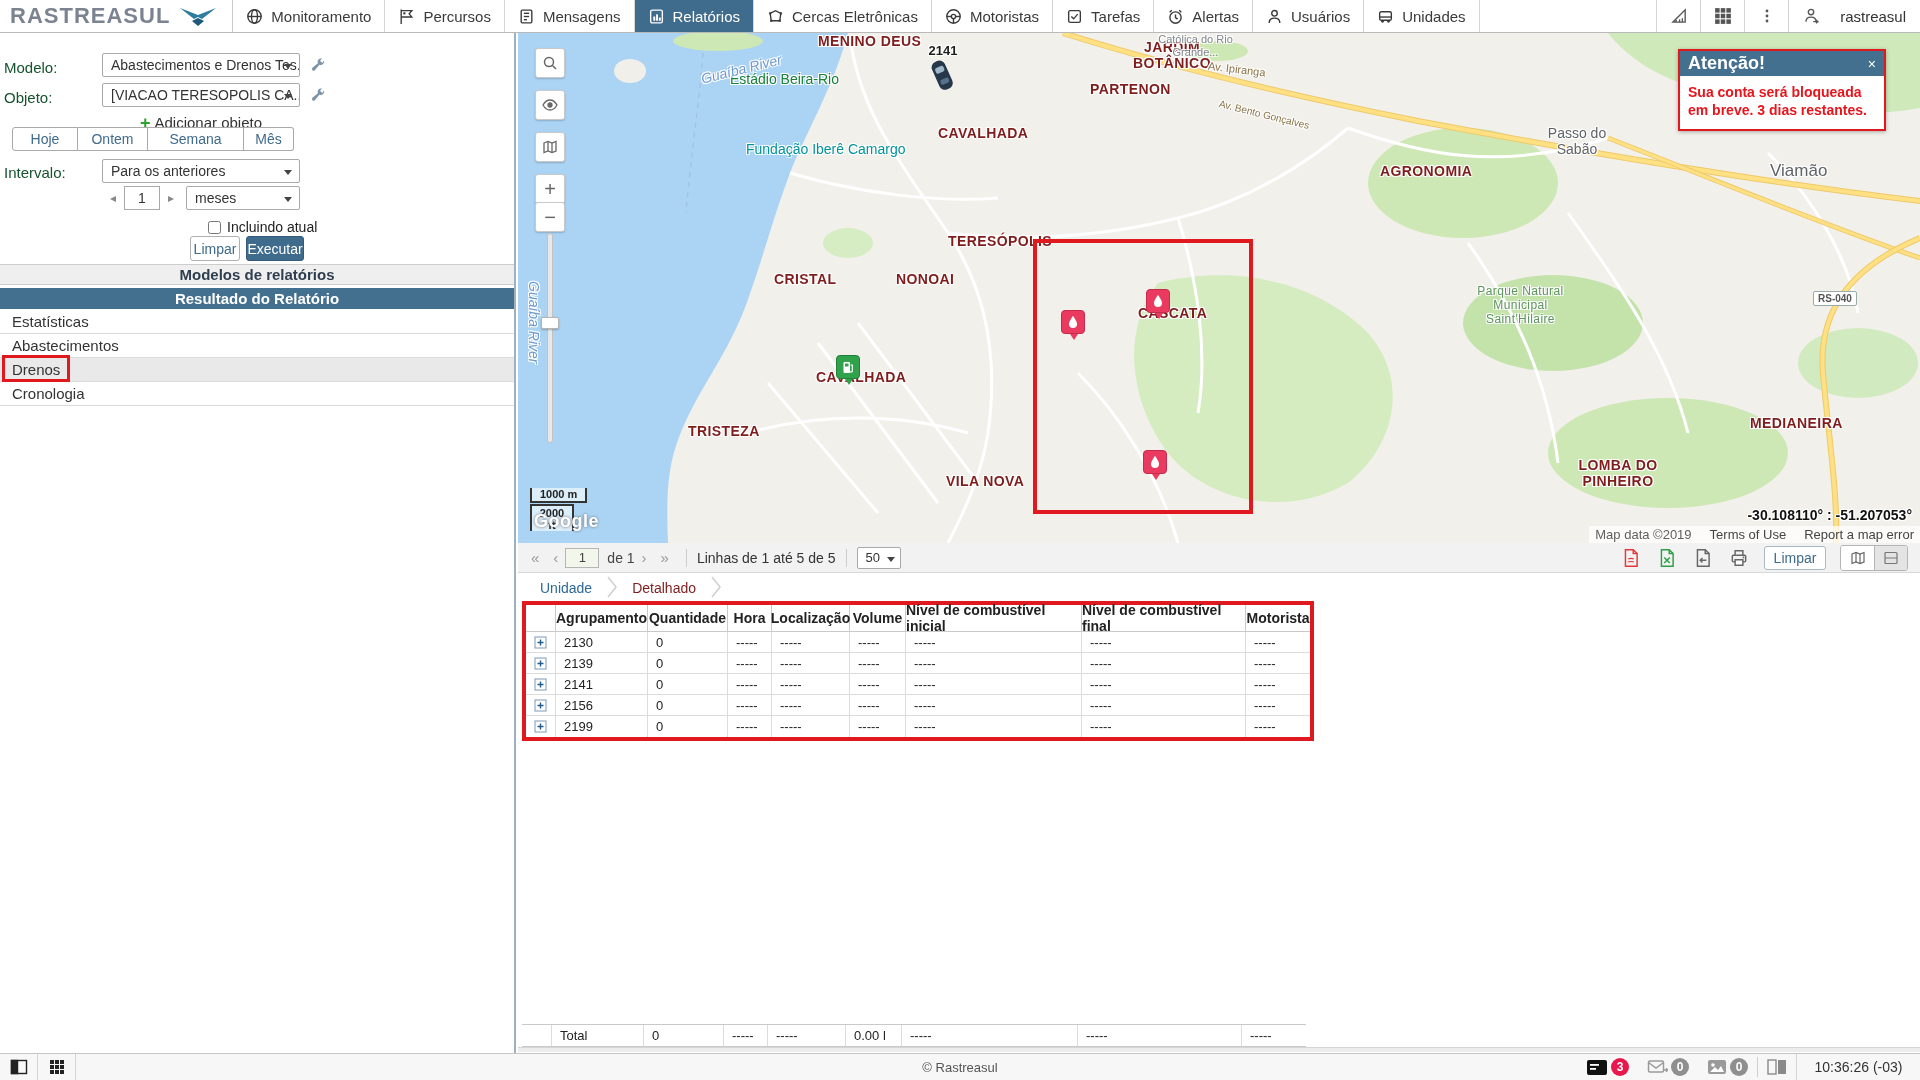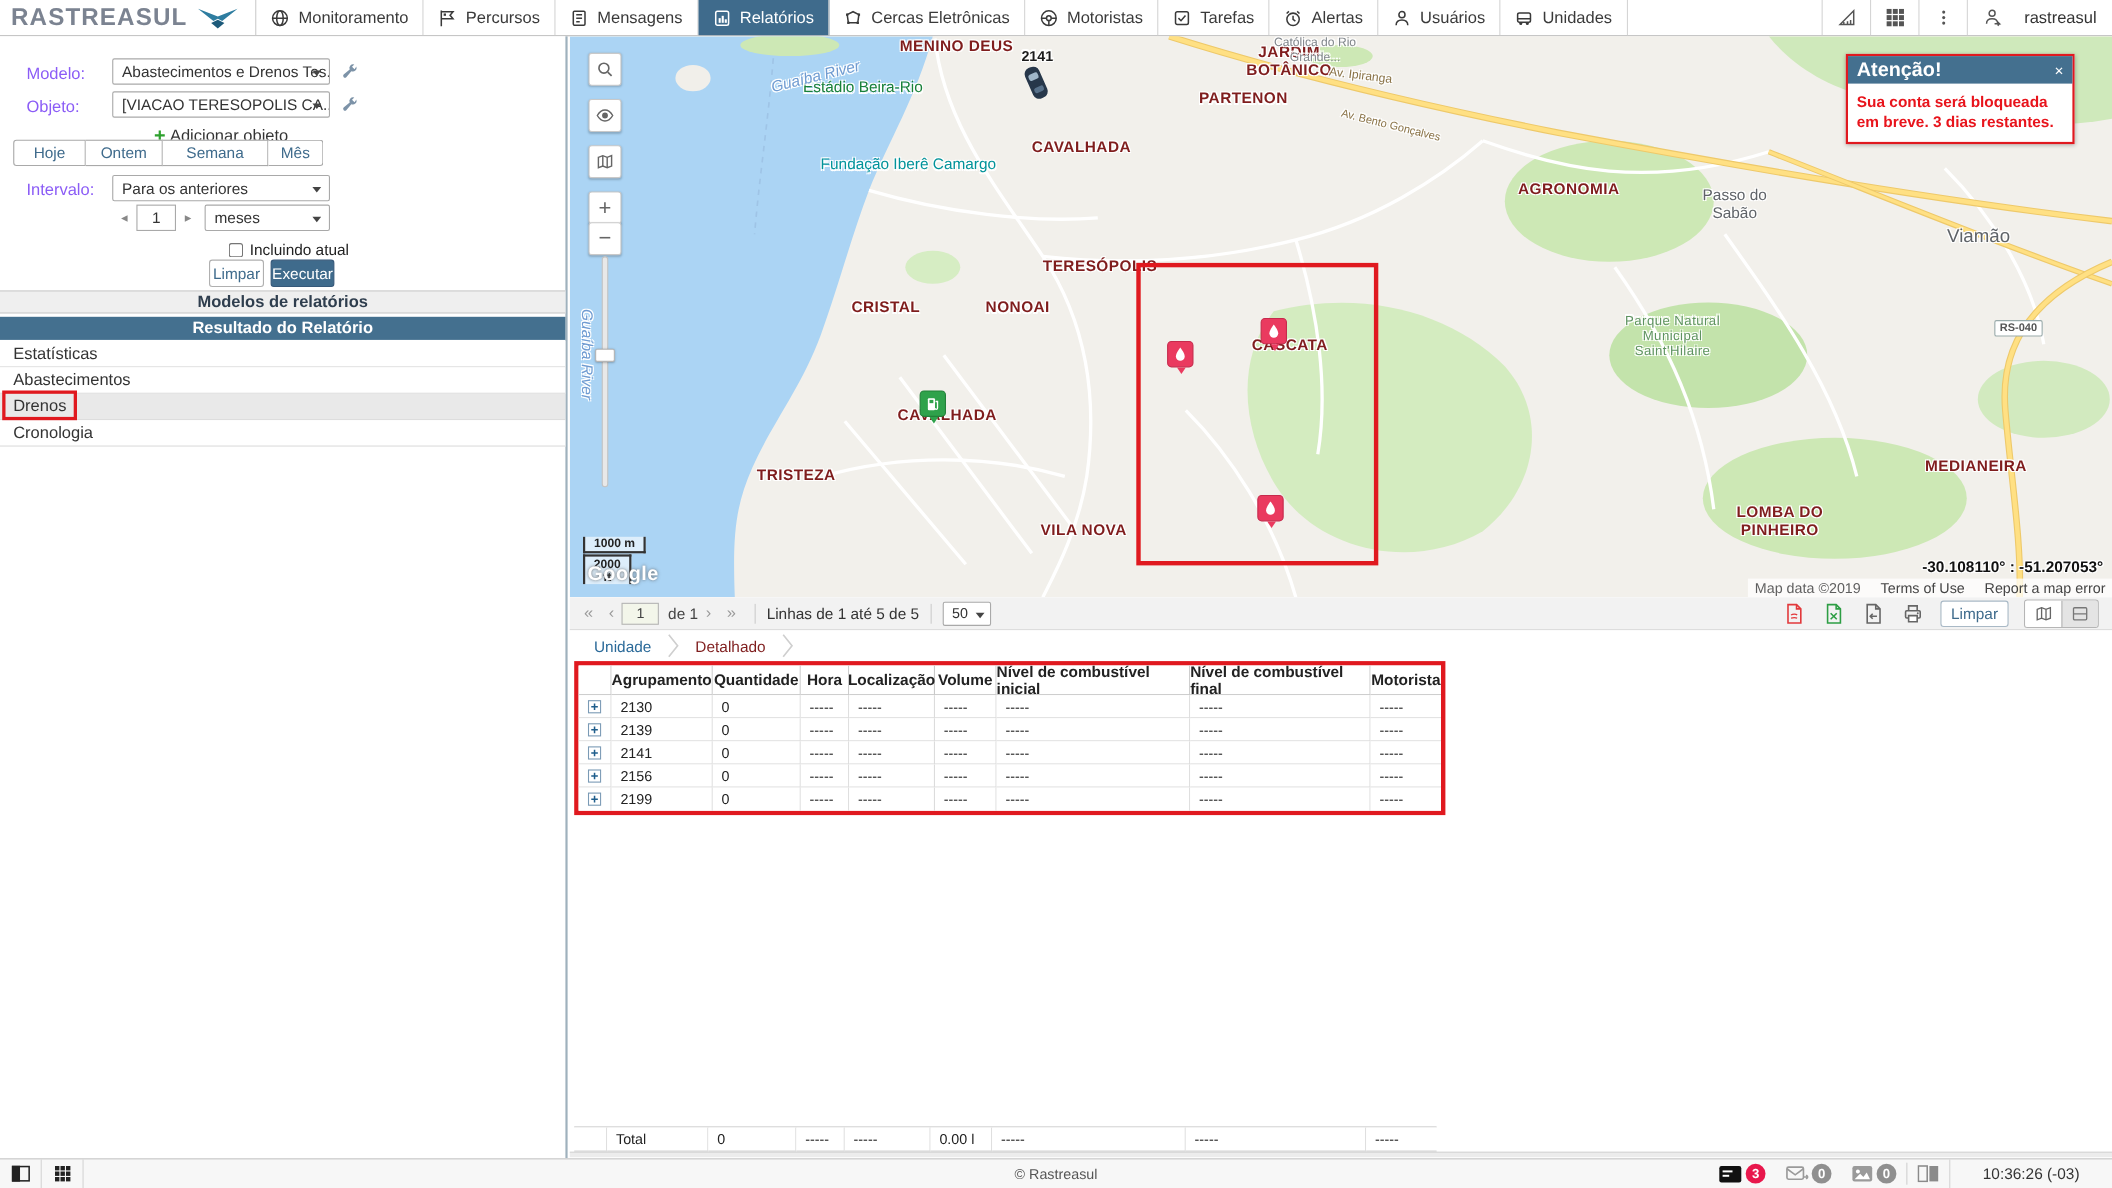--- a/index.html
+++ b/index.html
@@ -17,21 +17,21 @@
          border-right:1px solid #d5d5d5; cursor:pointer; white-space:nowrap; }
   .tab svg { flex:0 0 auto; }
   .tab.active { background:#3f6b8c; color:#fff; }
   #topbar-right { margin-left:auto; display:flex; align-items:stretch; }
   .top-icon-btn { width:44px; display:flex; align-items:center; justify-content:center; border-left:1px solid #d5d5d5; color:#555; }
   #username-cell { display:flex; align-items:center; padding:0 14px 0 8px; font-size:15px; color:#333; }
 
   
   #sidebar { position:absolute; left:0; top:33px; width:516px; height:1020px; background:#fff;
              border-right:2px solid #9fb1bd; font-size:15px; color:#333; }
-  .fieldlabel { position:absolute; left:24px; font-size:15px; color:#8b5cf6; }
+  .fieldlabel { position:absolute; left:4px; font-size:15px; color:#14532d; }
   .selectbox { position:absolute; height:24px; background:#fff; border:1px solid #a9a9a9; border-radius:2px;
                display:flex; align-items:center; padding:0 22px 0 8px; font-size:14px; color:#333; overflow:hidden; white-space:nowrap; }
   .selectbox .caret { position:absolute; right:7px; top:10px; width:0; height:0;
                border-left:4px solid transparent; border-right:4px solid transparent; border-top:5px solid #444; }
   .wrench-btn { position:absolute; width:20px; height:20px; display:flex; align-items:center; justify-content:center; }
   #addobj { position:absolute; left:102px; width:198px; text-align:center; font-size:15px; color:#333; }
   #addobj .plus { color:#2ea12e; font-weight:bold; font-size:18px; margin-right:4px; vertical-align:-1px; }
   #quickbtns { position:absolute; left:12px; top:94px; display:flex; }
   .qbtn { height:24px; border:1px solid #a9a9a9; border-left:none; background:#fff; color:#3f6b8c;
           font-size:14px; display:flex; align-items:center; justify-content:center; }
@@ -53,21 +53,21 @@
   .report-item { position:absolute; left:0; width:514px; height:24px; display:flex; align-items:center;
                  padding-left:12px; font-size:15px; color:#333; border-bottom:1px solid #dcdcdc; background:#fff; }
   .report-item.selected { background:#e9e9e9; }
   #drenos-redbox { position:absolute; left:2px; top:322px; width:68px; height:27px; border:3px solid #e0191f; pointer-events:none; }
 
   
   #map { position:absolute; left:518px; top:33px; width:1402px; height:510px; background:#f2f0eb; overflow:hidden; }
   .mlabel { position:absolute; font-size:14px; font-weight:bold; color:#7f1d1d; letter-spacing:.4px; white-space:nowrap;
             text-shadow:-1px -1px 0 #fff,1px -1px 0 #fff,-1px 1px 0 #fff,1px 1px 0 #fff; }
   .mlabel.wrap { white-space:normal; text-align:center; line-height:1.15; }
-  .mlabel.town { font-weight:normal; color:#5f6368; letter-spacing:0;margin-top:44px; }
+  .mlabel.town { font-weight:normal; color:#5f6368; letter-spacing:0; }
   .mlabel.big { font-size:17px; }
   .mlabel.green { color:#188038; font-weight:normal; letter-spacing:0; }
   .mlabel.park { color:#5e9360; font-weight:normal; font-size:12px; }
   .mlabel.teal { color:#01939a; font-weight:normal; letter-spacing:0; }
   .mlabel.water { color:#6f9bd1; font-weight:normal; font-style:italic; letter-spacing:0; }
   .mlabel.poi-small { color:#80868b; font-weight:normal; font-size:11px; letter-spacing:0; }
   .mlabel.road { color:#8a7347; font-weight:normal; font-size:11px; letter-spacing:0; }
   .mlabel.vert { writing-mode:vertical-rl; }
   #rs040 { position:absolute; left:1295px; top:258px; font-size:10px; color:#555; background:#fff;
            border:1px solid #9aa; border-radius:2px; padding:1px 4px; font-weight:bold; }
@@ -144,21 +144,21 @@
                display:flex; align-items:center; }
   .sb-btn { width:38px; height:26px; display:flex; align-items:center; justify-content:center; border-right:1px solid #d5d5d5; color:#333; }
   #sb-copy { position:absolute; left:0; width:1920px; text-align:center; font-size:13px; color:#555; }
   #sb-right { margin-left:auto; display:flex; align-items:center; height:26px; }
   .badge { width:18px; height:18px; border-radius:50%; color:#fff; font-size:12px; font-weight:bold;
            display:flex; align-items:center; justify-content:center; margin-left:3px; }
   .badge.red { background:#e8174c; }
   .badge.gray { background:#8f8f8f; }
   .sb-group { display:flex; align-items:center; padding:0 9px; }
   .sb-div { width:1px; height:20px; background:#d0d0d0; }
-  #sb-time { width:148px; text-align:center; font-size:14px; color:#333; border-left:1px solid #d5d5d5; height:26px;
+  #sb-time { width:124px; text-align:center; font-size:14px; color:#333; border-left:1px solid #d5d5d5; height:26px;
              display:flex; align-items:center; justify-content:center; }
 </style>
 </head>
 <body>
 
 <div id="app">
 
   <div id="topbar">
     <div id="logo">
       <span class="logotext">RASTREASUL</span>

